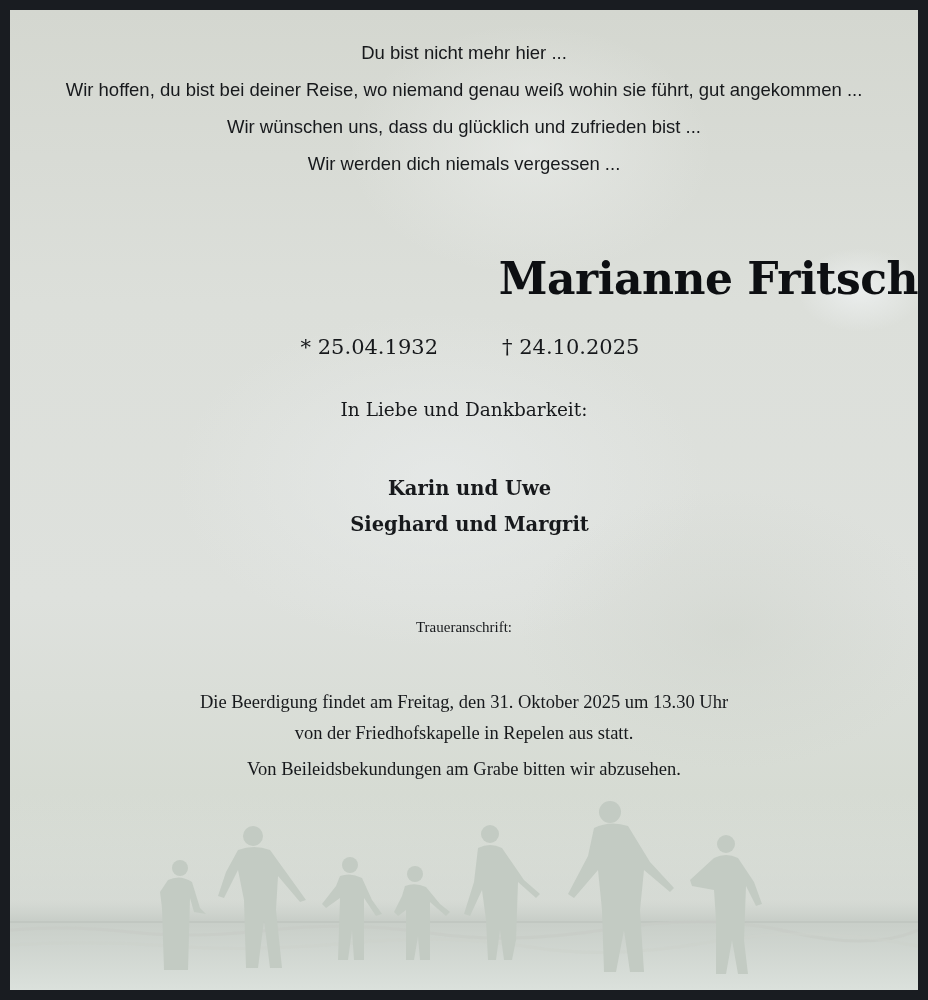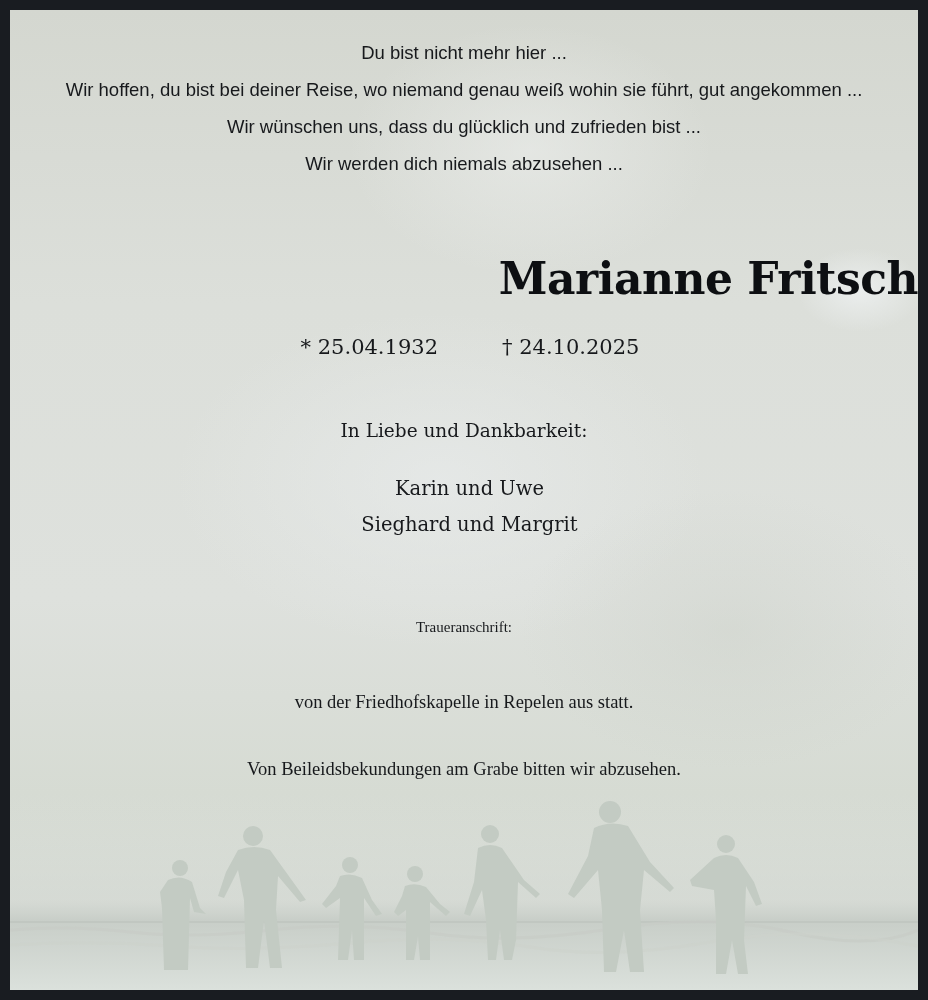--- a/index.html
+++ b/index.html
@@ -40,22 +40,22 @@
     color: #0d0f12;
     text-align: right;
   }
   .dates {
     top: 325px;
     font-family: "DejaVu Serif", serif;
     font-size: 21px;
     display: flex; justify-content: center; gap: 64px;
     left: 12px;
   }
-  .dedication { top: 410px; font-family: "DejaVu Serif", serif; font-size: 18.5px; }
-  .mourners { top: 461px; font-family: "DejaVu Serif", serif; font-weight: normal; font-size: 19.5px; margin-left: 11px; }
+  .dedication { top: 389px; font-family: "DejaVu Serif", serif; font-size: 18.5px; }
+  .mourners { top: 461px; font-family: "DejaVu Serif", serif; font-weight: bold; font-size: 19.5px; margin-left: 11px; }
   .mourners .line { height: 35.5px; line-height: 35.5px; }
   .address-label { top: 609px; font-family: "Liberation Serif", serif; font-size: 15px; }
   .address { top: 637px; font-family: "Liberation Serif", serif; font-size: 18.5px; }
   .funeral { top: 677px; font-family: "Liberation Serif", serif; font-size: 18.5px; }
   .funeral .line { height: 31px; line-height: 31px; }
   .note { top: 749px; font-family: "Liberation Serif", serif; font-size: 18.5px; }
 
   .scene {
     position: absolute;
     left: 0; bottom: 0;
@@ -64,40 +64,41 @@
 </style>
 </head>
 <body>
 
 <div class="card">
 
   <div class="text-block poem">
     <div class="line">Du bist nicht mehr hier ...</div>
     <div class="line">Wir hoffen, du bist bei deiner Reise, wo niemand genau weiß wohin sie führt, gut angekommen ...</div>
     <div class="line">Wir wünschen uns, dass du glücklich und zufrieden bist ...</div>
-    <div class="line">Wir werden dich niemals abzusehen ...</div>
+    <div class="line">Wir werden dich niemals vergessen ...</div>
   </div>
 
   <div class="text-block name">Marianne Fritsch</div>
 
   <div class="text-block dates">
     <span>* 25.04.1932</span>
     <span>† 24.10.2025</span>
   </div>
 
   <div class="text-block dedication">In Liebe und Dankbarkeit:</div>
 
   <div class="text-block mourners">
     <div class="line">Karin und Uwe</div>
     <div class="line">Sieghard und Margrit</div>
   </div>
 
   <div class="text-block address-label">Traueranschrift:</div>
 
   <div class="text-block funeral">
+    <div class="line">Die Beerdigung findet am Freitag, den 31. Oktober 2025 um 13.30 Uhr</div>
     <div class="line">von der Friedhofskapelle in Repelen aus statt.</div>
   </div>
 
   <div class="text-block note">Von Beileidsbekundungen am Grabe bitten wir abzusehen.</div>
 
   <svg class="scene" viewBox="0 0 908 200" preserveAspectRatio="none">
     <defs>
       <linearGradient id="sea" x1="0" y1="0" x2="0" y2="1">
         <stop offset="0" stop-color="#d3d8d2" stop-opacity="0"></stop>
         <stop offset="0.55" stop-color="#d0d5cf" stop-opacity="0.5"></stop>

